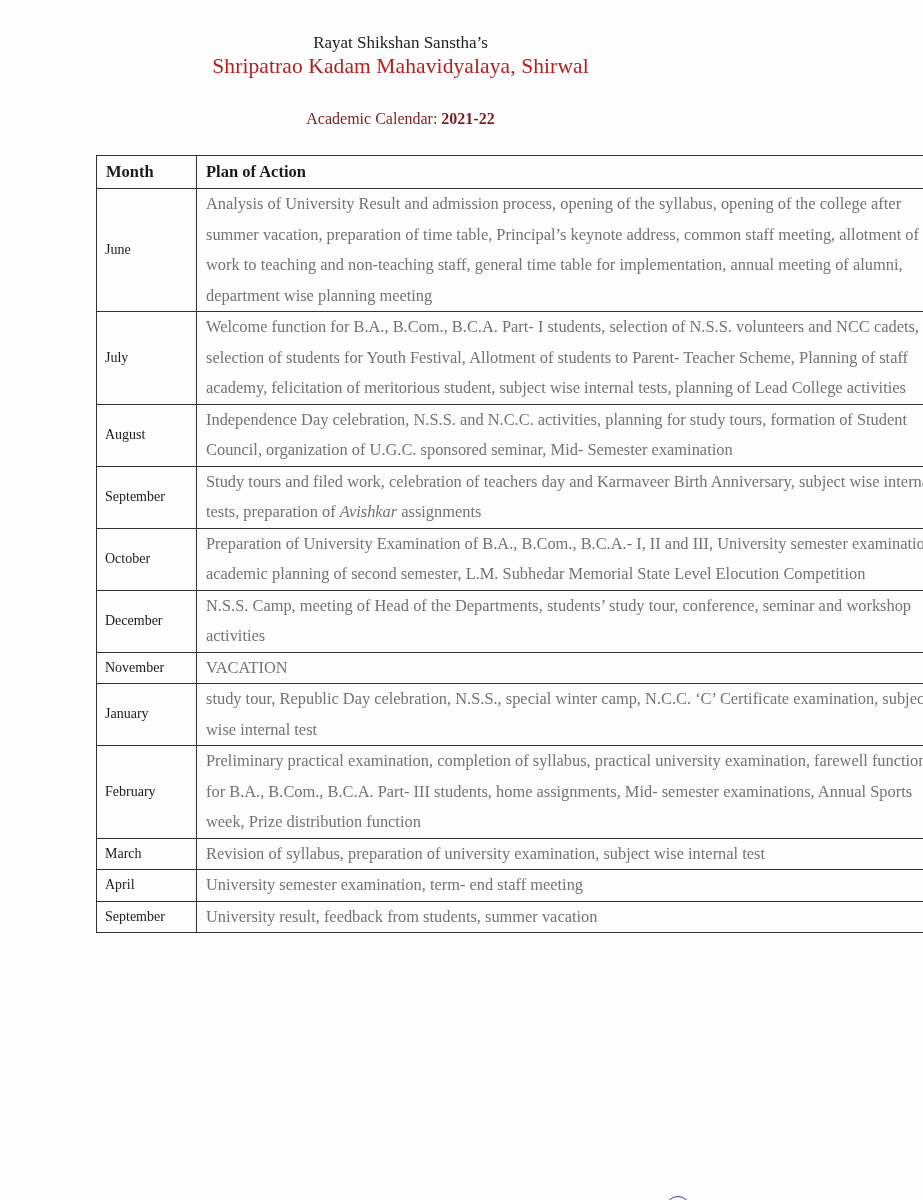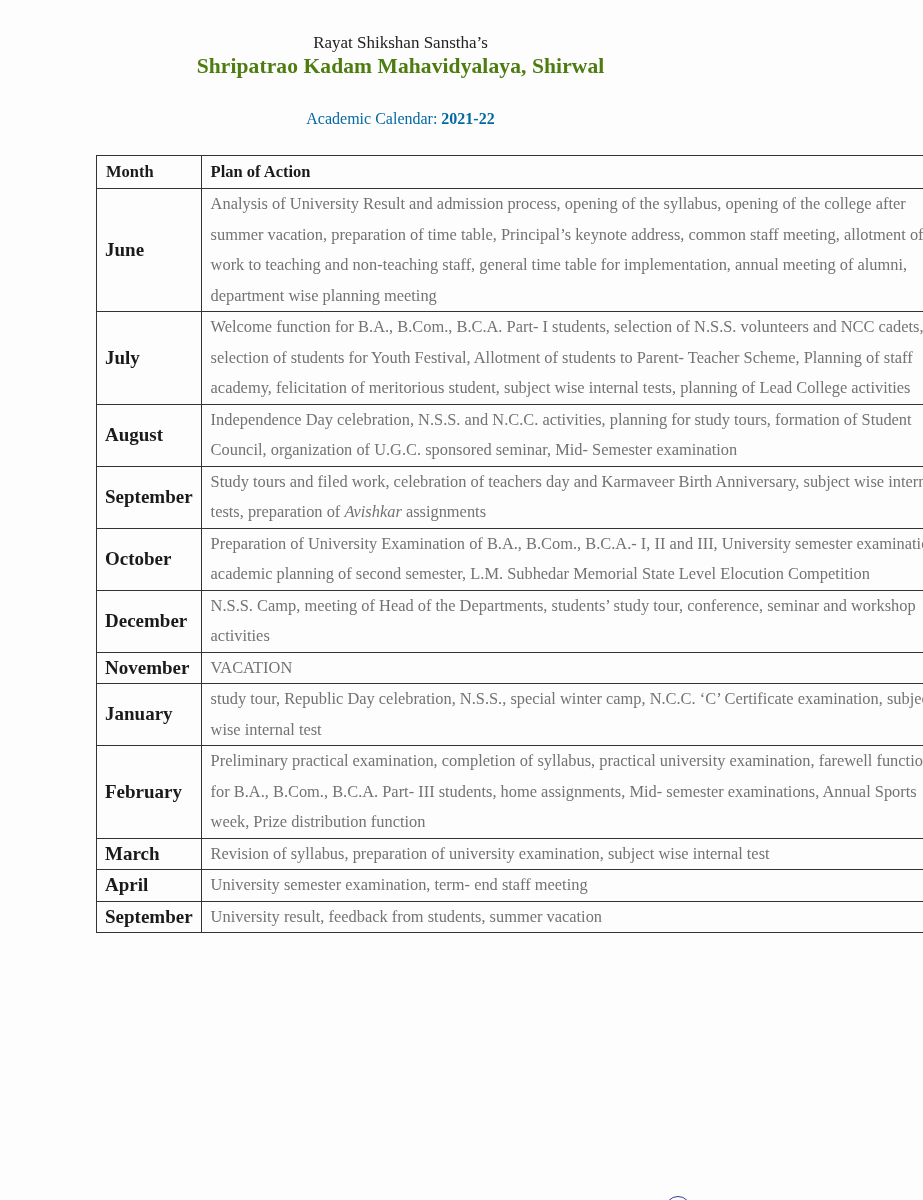--- a/index.html
+++ b/index.html
@@ -5,36 +5,36 @@
   html, body { margin: 0; padding: 0; }
   body {
     width: 923px; height: 1200px; overflow: hidden;
     background: #fdfdfd;
     font-family: "Liberation Serif", "DejaVu Serif", serif;
     color: #1a1a1a;
     position: relative;
   }
   .header { position: absolute; left: 0; width: 801px; text-align: center; }
   .society { top: 33px; font-size: 17px; color: #222; }
-  .college { top: 54px; font-size: 21.5px; font-weight: bold; color: #4d7c0f; letter-spacing: 0.1px; }
-  .calendar { top: 110px; font-size: 16px; color: #0369a1; }
+  .college { top: 54px; font-size: 21.5px; font-weight: normal; color: #b91c1c; letter-spacing: 0.1px; }
+  .calendar { top: 110px; font-size: 16px; color: #7f1d1d; }
   .calendar b { font-weight: bold; }
 
   table.cal {
     position: absolute; left: 96px; top: 148px;
     width: 855px; border-collapse: collapse;
     font-size: 16.4px; line-height: 30.5px; margin-top: 7px;
   }
   table.cal td, table.cal th {
     border: 1.3px solid #333;
     vertical-align: middle;
     padding: 0 8px 0 9px;
   }
   table.cal th { text-align: left; font-weight: bold; height: 32px; font-size: 16.5px; }
-  table.cal td.month { width: 83px; font-weight: bold; font-size: 19px; padding-left: 8px; }
+  table.cal td.month { width: 83px; font-weight: normal; font-size: 14px; padding-left: 8px; }
   table.cal td.plan { color: #737373; }
   .it { font-style: italic; }
 
   .ink-mark {
     position: absolute; left: 665px; top: 1196px;
     width: 24px; height: 24px; border: 1.2px solid #3a3aa0; border-radius: 50%;
   }
 </style>
 </head>
 <body>

